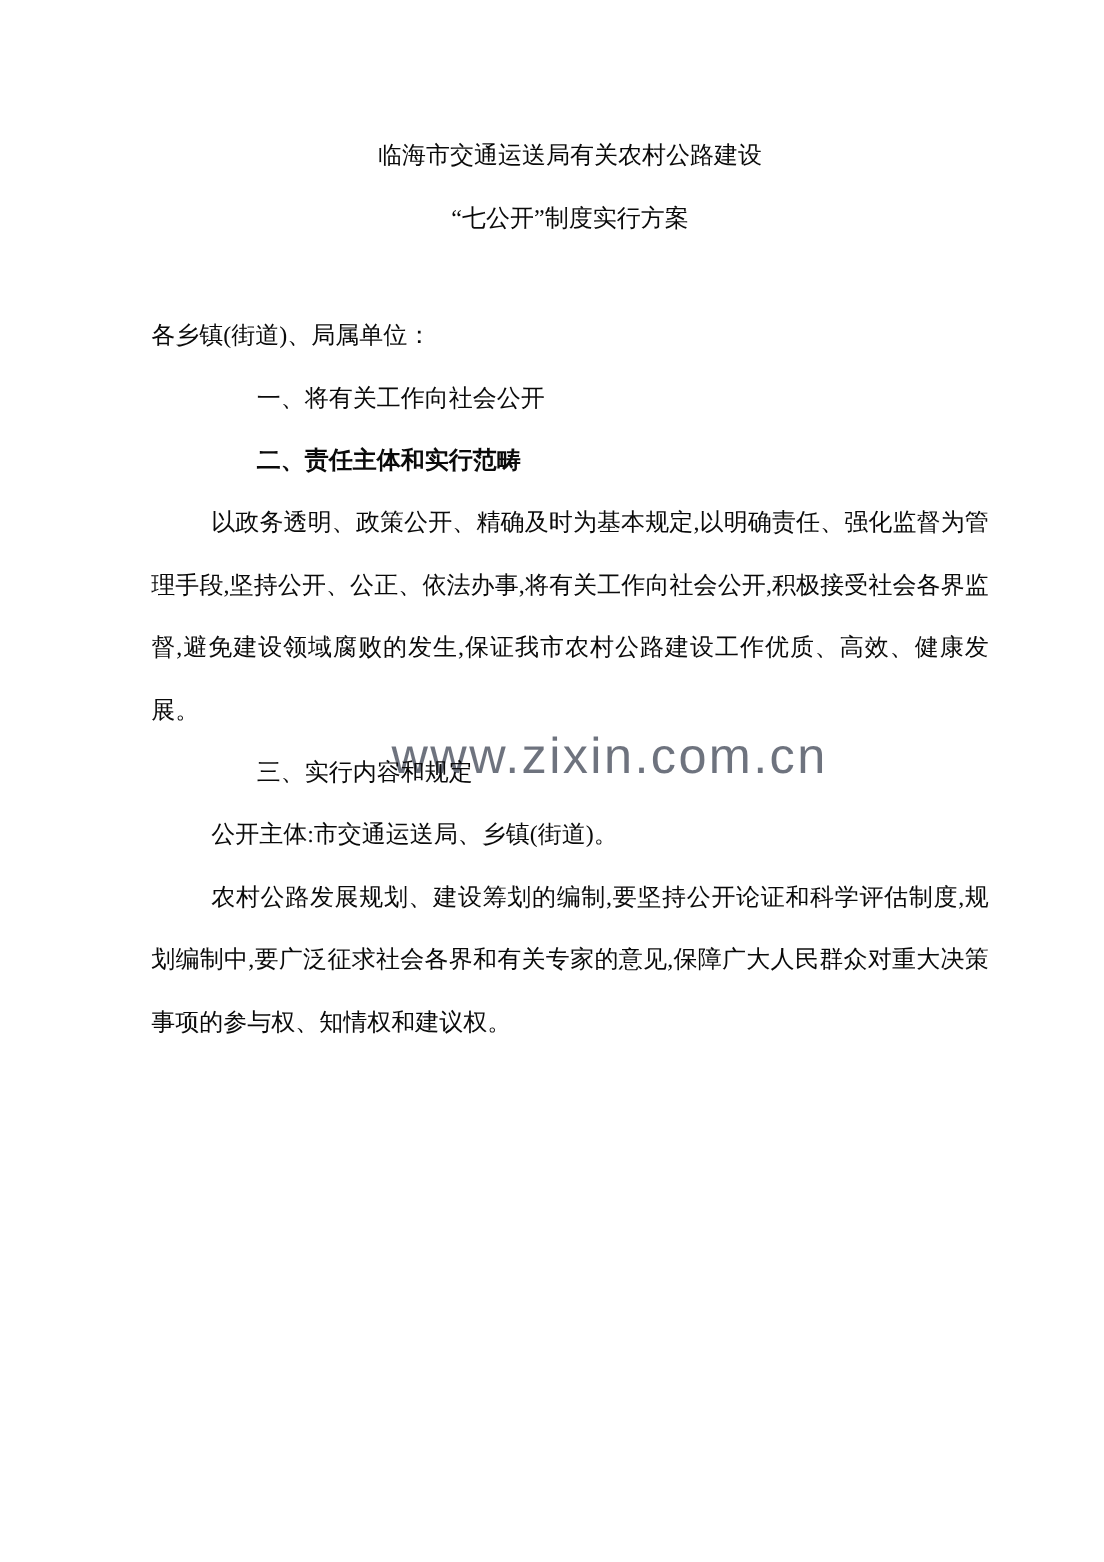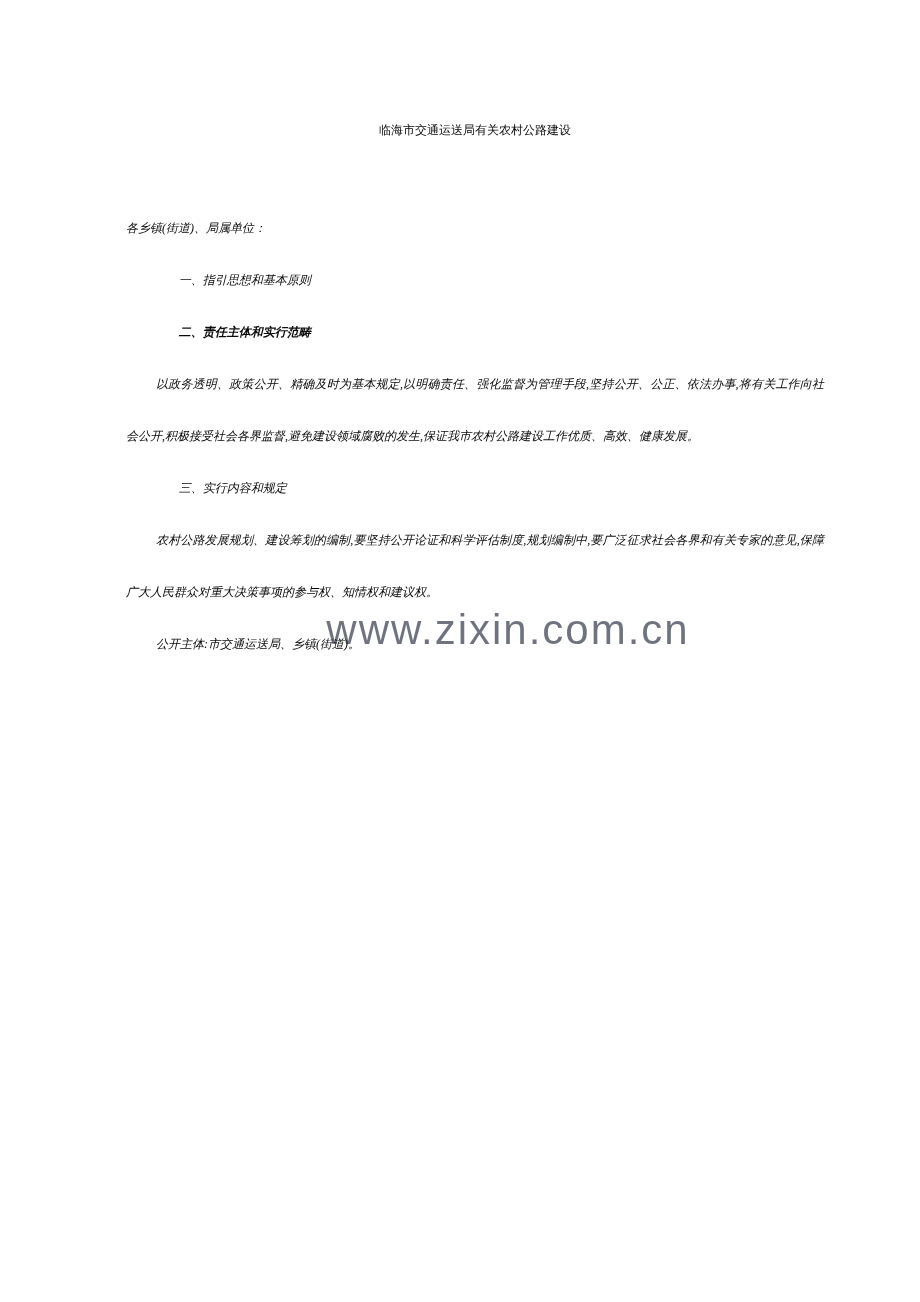--- a/index.html
+++ b/index.html
@@ -25,47 +25,48 @@
       opacity: 0.6;
       white-space: nowrap;
       z-index: 0;
       user-select: none;
       margin-left: 48px;
     }
     .content {
       position: relative;
       z-index: 1;
       padding: 104px 96px 40px 126px;
-      font-size: 12px;
+      font-size: 20px;
       line-height: 52px;
     }
     .title-block {
       text-align: center;
       margin-bottom: 46px;
     }
     .title-line { line-height: 52px; }
-    .block { text-align: justify; font-style: italic; }
+    .block { text-align: justify; }
     .block.salutation { text-indent: 0; }
     .block.para { text-indent: 2.5em; }
     .block.heading { text-indent: 4.4em; }
     .block.heading-bold { text-indent: 4.4em; font-weight: bold; }
     .block.subheading-bold { text-indent: 2.5em; font-weight: bold; }
   </style>
 </head>
 <body>
 
 <div class="page">
   <div class="watermark">www.zixin.com.cn</div>
   <div class="content">
     <div class="title-block">
       <div class="title-line">临海市交通运送局有关农村公路建设</div>
+      <div class="title-line">“七公开”制度实行方案</div>
     </div>
     <div id="blocks">
         <div class="block salutation">各乡镇(街道)、局属单位：</div>
-        <div class="block heading">一、指引思想和基本原则</div>
+        <div class="block heading">一、将有关工作向社会公开</div>
         <div class="block heading-bold">二、责任主体和实行范畴</div>
         <div class="block para">以政务透明、政策公开、精确及时为基本规定,以明确责任、强化监督为管理手段,坚持公开、公正、依法办事,将有关工作向社会公开,积极接受社会各界监督,避免建设领域腐败的发生,保证我市农村公路建设工作优质、高效、健康发展。</div>
         <div class="block heading">三、实行内容和规定</div>
+        <div class="block para">公开主体:市交通运送局、乡镇(街道)。</div>
         <div class="block para">农村公路发展规划、建设筹划的编制,要坚持公开论证和科学评估制度,规划编制中,要广泛征求社会各界和有关专家的意见,保障广大人民群众对重大决策事项的参与权、知情权和建议权。</div>
-        <div class="block para">公开主体:市交通运送局、乡镇(街道)。</div>
       </div>
   </div>
 </div>
 
 </body></html>

